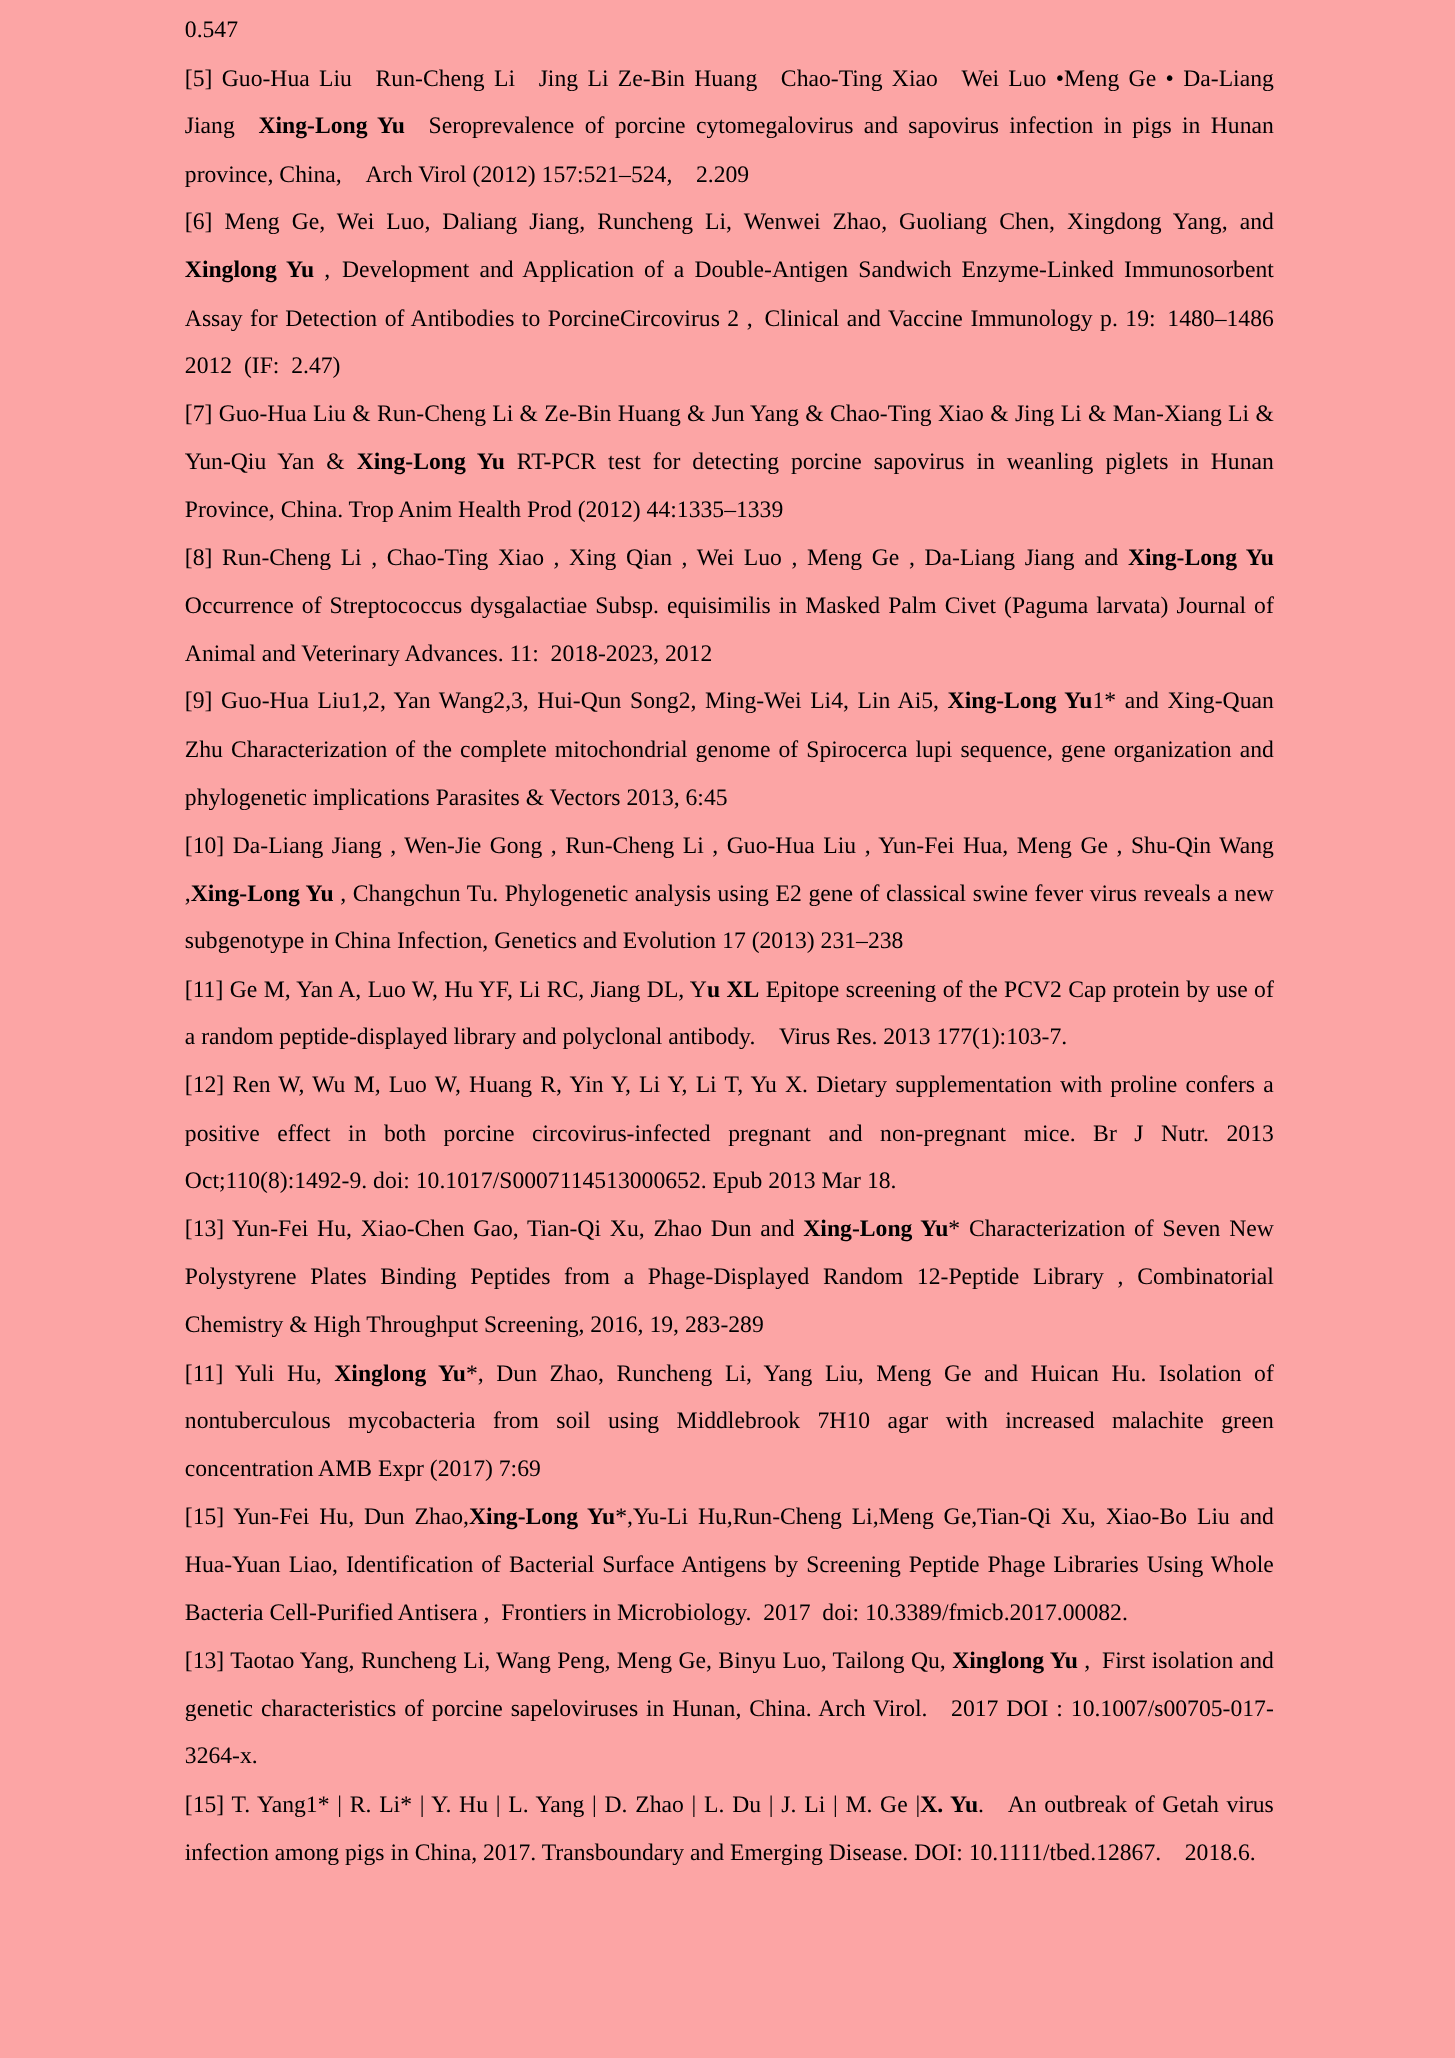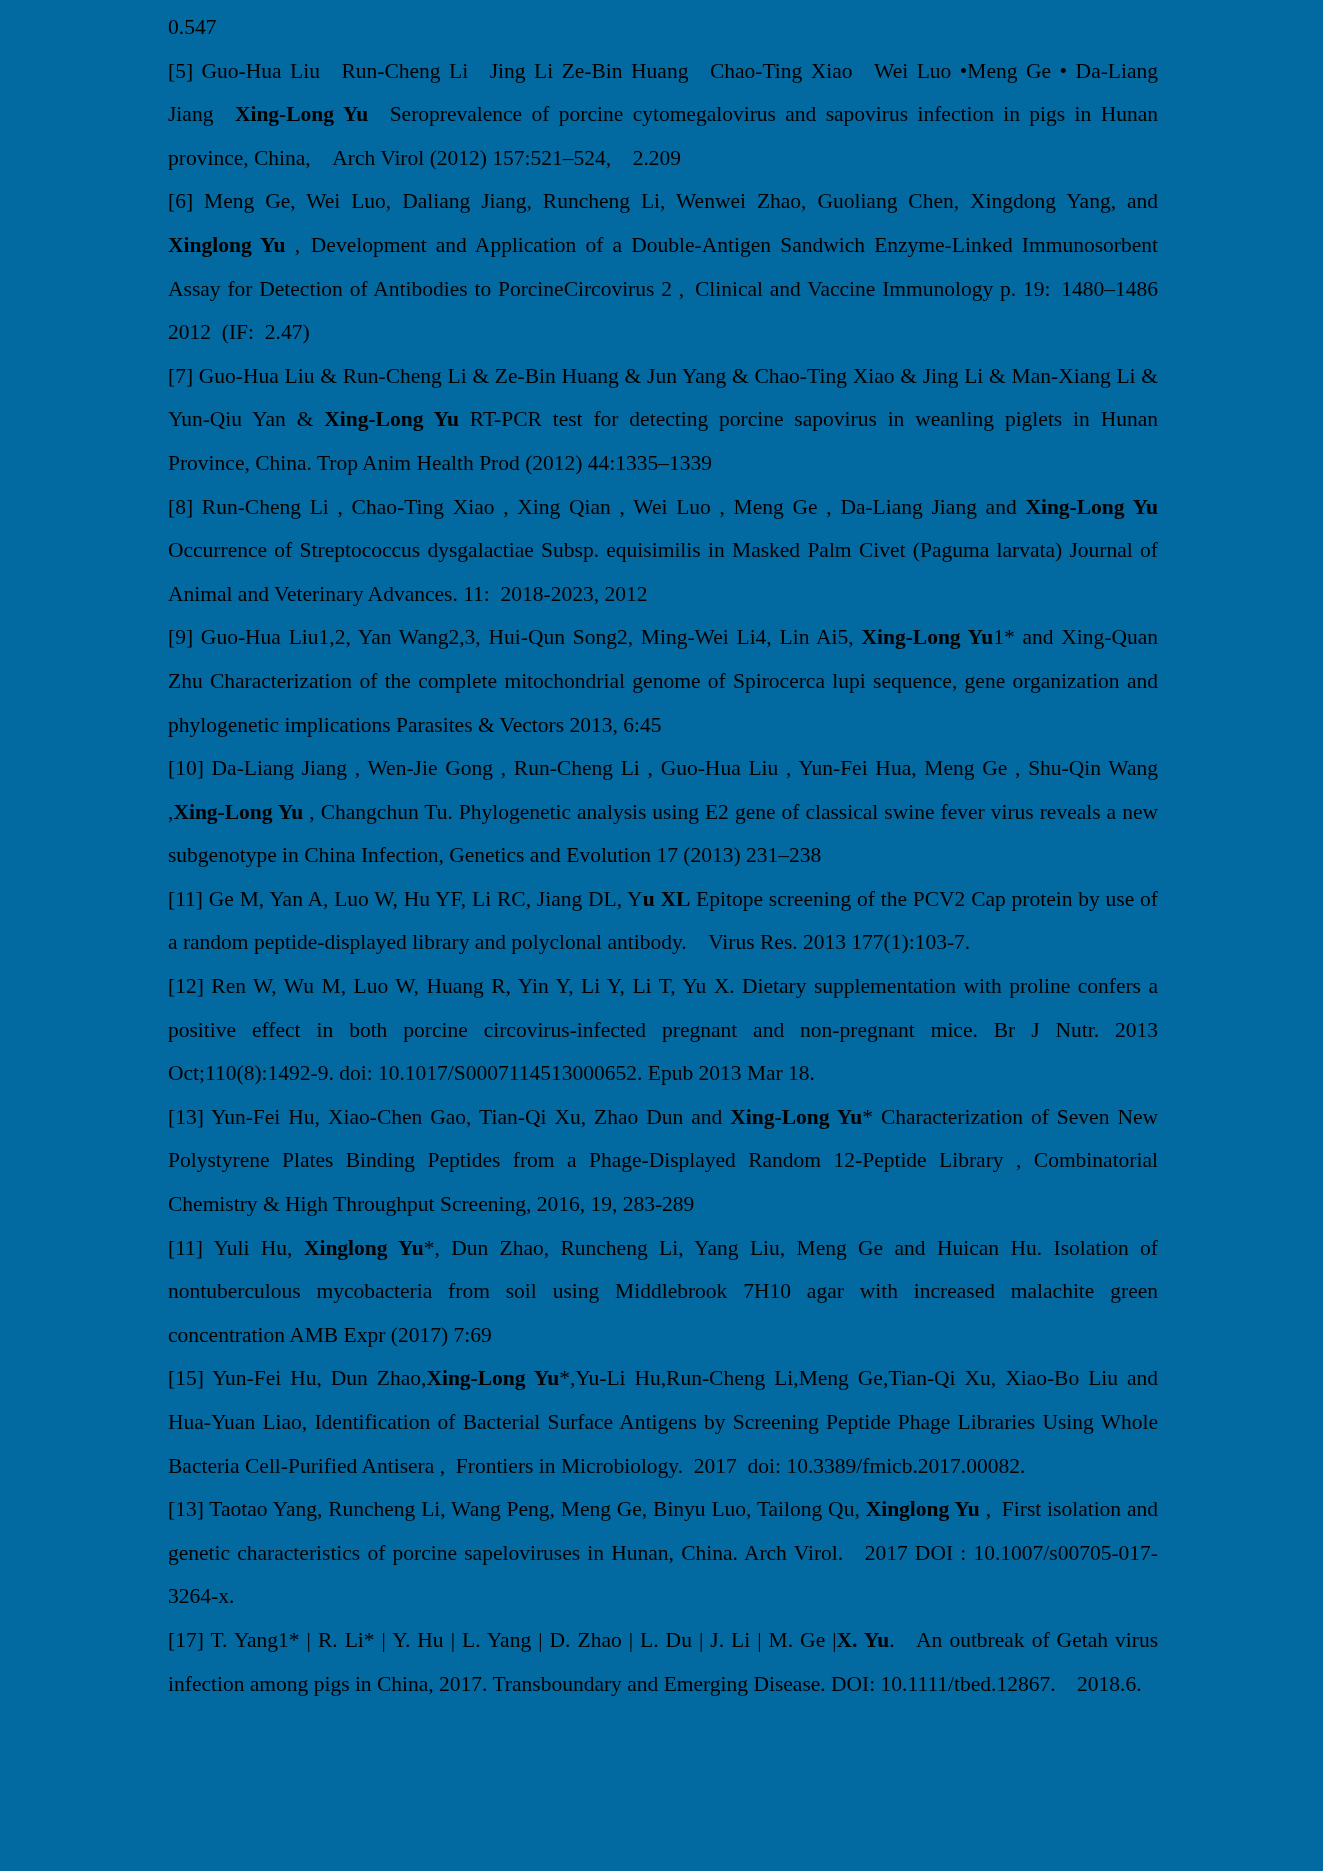--- a/index.html
+++ b/index.html
@@ -12,21 +12,21 @@
     height: 1871px;
     position: relative;
     overflow: hidden;
   }
   .page {
     position: absolute;
     left: 0;
     top: 0;
     width: 1323px;
     height: 1871px;
-    background: #0369a1;
+    background: #fca5a5;
   }
   .content {
     position: absolute;
     left: 168px;
     top: 6px;
     width: 990px;
     font-family: "Liberation Serif", "DejaVu Serif", serif;
     font-size: 21.5px;
     line-height: 43.6px;
     color: #000000;
@@ -54,15 +54,15 @@
       <p class="ref"><span class="normal">[7] Guo-Hua Liu &amp; Run-Cheng Li &amp; Ze-Bin Huang &amp; Jun Yang &amp; Chao-Ting Xiao &amp; Jing Li &amp; Man-Xiang Li &amp; Yun-Qiu Yan &amp; </span><span class="bold">Xing-Long Yu</span><span class="normal"> RT-PCR test for detecting porcine sapovirus in weanling piglets in Hunan Province, China. Trop Anim Health Prod (2012) 44:1335–1339</span></p>
       <p class="ref"><span class="normal">[8] Run-Cheng Li , Chao-Ting Xiao , Xing Qian , Wei Luo , Meng Ge , Da-Liang Jiang and </span><span class="bold">Xing-Long Yu</span><span class="normal"> Occurrence of Streptococcus dysgalactiae Subsp. equisimilis in Masked Palm Civet (Paguma larvata) Journal of Animal and Veterinary Advances. 11: 2018-2023, 2012</span></p>
       <p class="ref"><span class="normal">[9] Guo-Hua Liu1,2, Yan Wang2,3, Hui-Qun Song2, Ming-Wei Li4, Lin Ai5, </span><span class="bold">Xing-Long Yu</span><span class="normal">1* and Xing-Quan Zhu Characterization of the complete mitochondrial genome of Spirocerca lupi sequence, gene organization and phylogenetic implications Parasites &amp; Vectors 2013, 6:45</span></p>
       <p class="ref"><span class="normal">[10] Da-Liang Jiang , Wen-Jie Gong , Run-Cheng Li , Guo-Hua Liu , Yun-Fei Hua, Meng Ge , Shu-Qin Wang ,</span><span class="bold">Xing-Long Yu</span><span class="normal"> , Changchun Tu. Phylogenetic analysis using E2 gene of classical swine fever virus reveals a new subgenotype in China Infection, Genetics and Evolution 17 (2013) 231–238</span></p>
       <p class="ref"><span class="normal">[11] Ge M, Yan A, Luo W, Hu YF, Li RC, Jiang DL, Y</span><span class="bold">u XL</span><span class="normal"> Epitope screening of the PCV2 Cap protein by use of a random peptide-displayed library and polyclonal antibody.  Virus Res. 2013 177(1):103-7.</span></p>
       <p class="ref"><span class="normal">[12] Ren W, Wu M, Luo W, Huang R, Yin Y, Li Y, Li T, Yu X. Dietary supplementation with proline confers a positive effect in both porcine circovirus-infected pregnant and non-pregnant mice. Br J Nutr. 2013 Oct;110(8):1492-9. doi: 10.1017/S0007114513000652. Epub 2013 Mar 18.</span></p>
       <p class="ref"><span class="normal">[13] Yun-Fei Hu, Xiao-Chen Gao, Tian-Qi Xu, Zhao Dun and </span><span class="bold">Xing-Long Yu</span><span class="normal">* Characterization of Seven New Polystyrene Plates Binding Peptides from a Phage-Displayed Random 12-Peptide Library , Combinatorial Chemistry &amp; High Throughput Screening, 2016, 19, 283-289</span></p>
       <p class="ref"><span class="normal">[11] Yuli Hu, </span><span class="bold">Xinglong Yu</span><span class="normal">*, Dun Zhao, Runcheng Li, Yang Liu, Meng Ge and Huican Hu. Isolation of nontuberculous mycobacteria from soil using Middlebrook 7H10 agar with increased malachite green concentration AMB Expr (2017) 7:69</span></p>
       <p class="ref"><span class="normal">[15] Yun-Fei Hu, Dun Zhao,</span><span class="bold">Xing-Long Yu</span><span class="normal">*,Yu-Li Hu,Run-Cheng Li,Meng Ge,Tian-Qi Xu, Xiao-Bo Liu and Hua-Yuan Liao, Identification of Bacterial Surface Antigens by Screening Peptide Phage Libraries Using Whole Bacteria Cell-Purified Antisera , Frontiers in Microbiology. 2017 doi: 10.3389/fmicb.2017.00082.</span></p>
       <p class="ref"><span class="normal">[13] Taotao Yang, Runcheng Li, Wang Peng, Meng Ge, Binyu Luo, Tailong Qu, </span><span class="bold">Xinglong Yu</span><span class="normal"> , First isolation and genetic characteristics of porcine sapeloviruses in Hunan, China. Arch Virol.  2017 DOI : 10.1007/s00705-017-3264-x.</span></p>
-      <p class="ref"><span class="normal">[17] T. Yang1* | R. Li* | Y. Hu | L. Yang | D. Zhao | L. Du | J. Li | M. Ge |</span><span class="bold">X. Yu</span><span class="normal">.  An outbreak of Getah virus infection among pigs in China, 2017. Transboundary and Emerging Disease. DOI: 10.1111/tbed.12867.  2018.6.</span></p>
+      <p class="ref"><span class="normal">[15] T. Yang1* | R. Li* | Y. Hu | L. Yang | D. Zhao | L. Du | J. Li | M. Ge |</span><span class="bold">X. Yu</span><span class="normal">.  An outbreak of Getah virus infection among pigs in China, 2017. Transboundary and Emerging Disease. DOI: 10.1111/tbed.12867.  2018.6.</span></p>
     </div>
 </div>
 
 </body></html>

